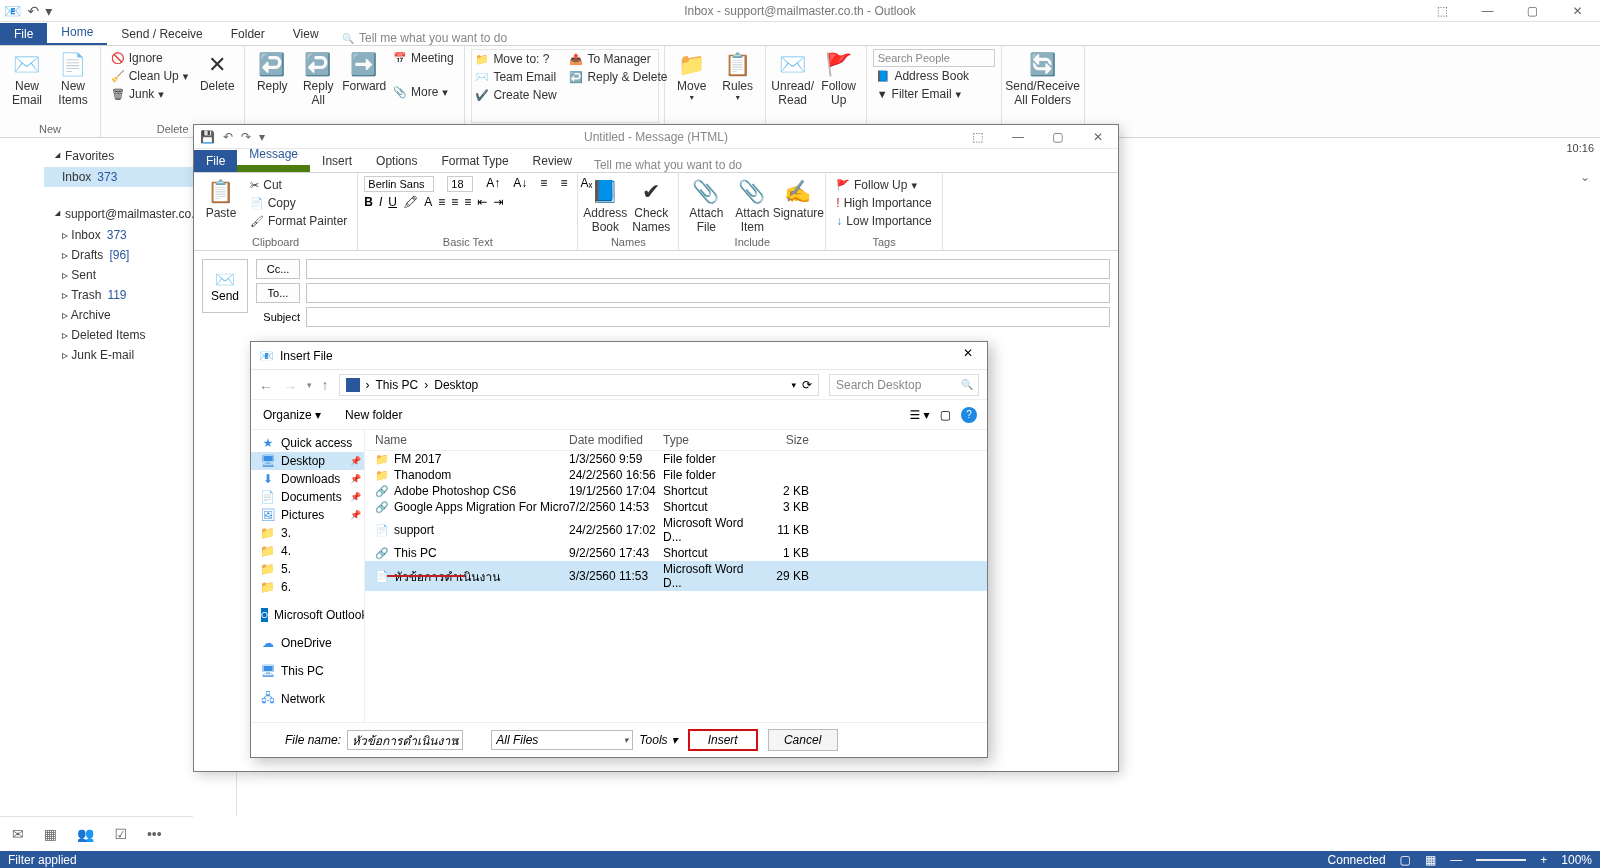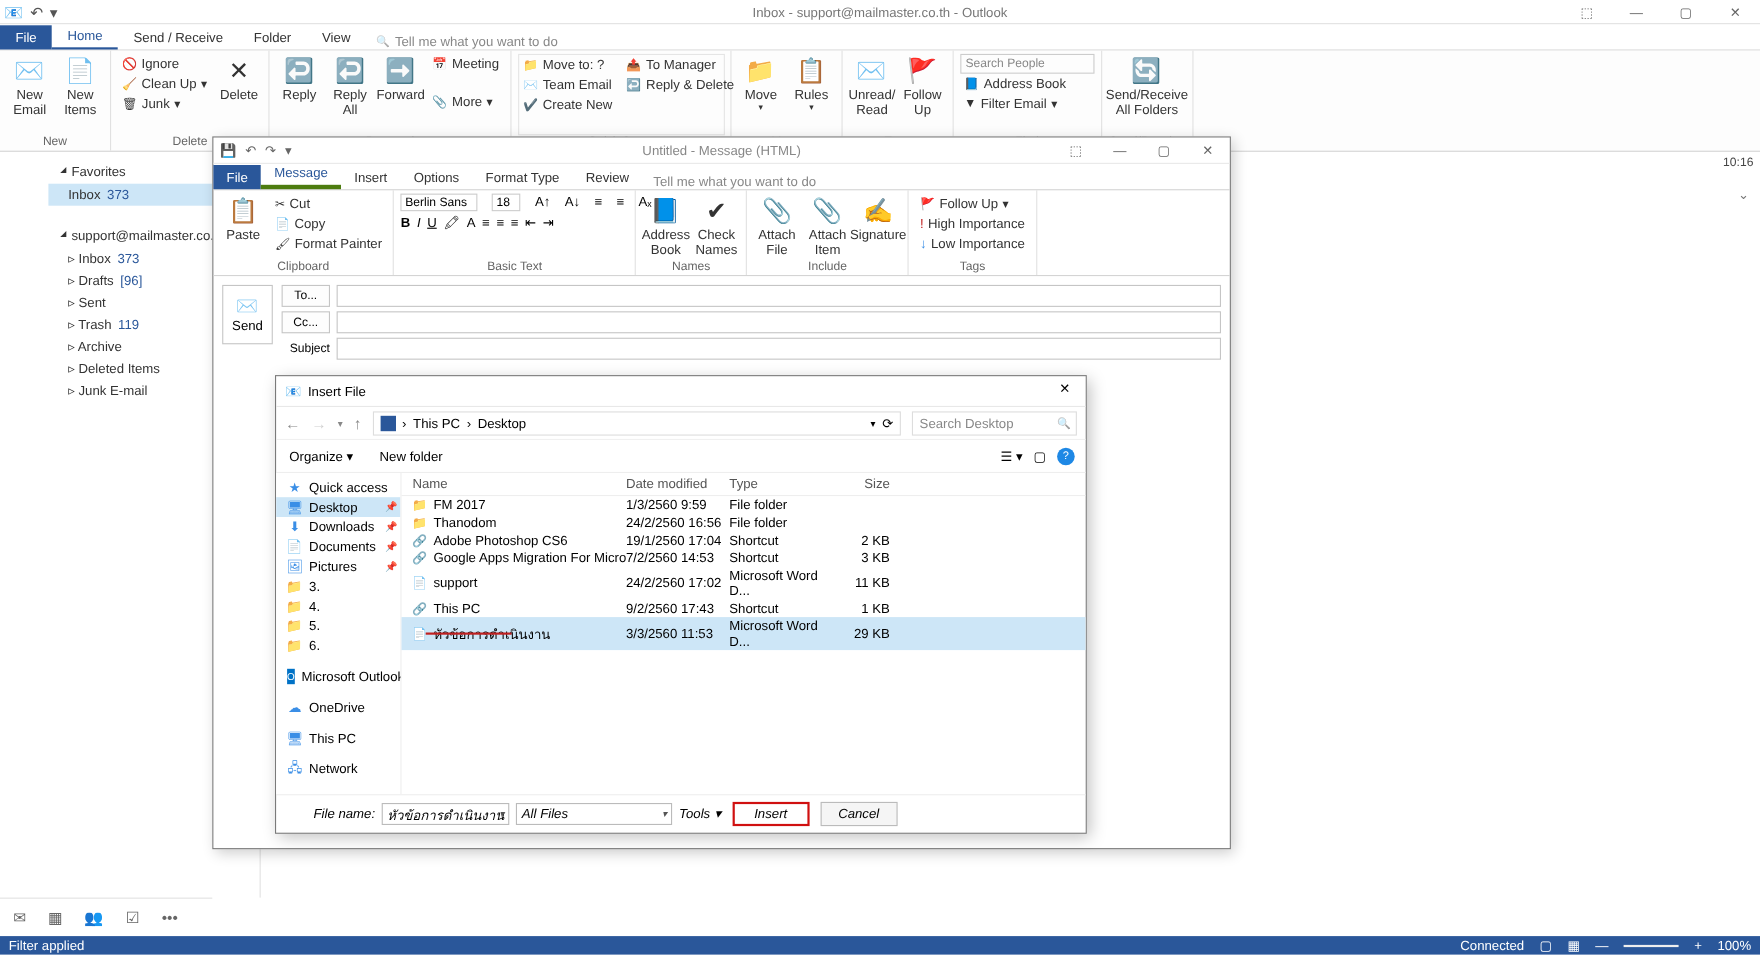--- a/index.html
+++ b/index.html
@@ -224,21 +224,21 @@
     display: flex;
     align-items: flex-end;
     border-bottom: 1px solid #d4d4d4;
   }
   .msg-tabstrip .tab {
     padding: 4px 12px;
     font-size: 12px;
     color: #333;
   }
   .msg-tabstrip .tab.file { background: #2a579a; color: #fff; }
-  .msg-tabstrip .tab.active { color: #2a579a; border-bottom: 4px solid #4d7c0f; }
+  .msg-tabstrip .tab.active { color: #2a579a; border-bottom: 7px solid #4d7c0f; }
 
   .msg-ribbon {
     height: 78px;
     border-bottom: 1px solid #d4d4d4;
     display: flex;
   }
   .msg-compose {
     display: flex;
     padding: 8px;
     gap: 8px;
@@ -458,20 +458,21 @@
   }
   .fn-input::after {content:"▾"; position:absolute; right:4px; font-size:9px; color:#555;}
   .filter-select {
     width: 142px;
     height: 20px;
     border: 1px solid #bbb;
     padding: 0 4px;
     display: flex;
     align-items: center;
     position: relative;
+    margin-left: 22px;
   }
   .filter-select::after {content:"▾"; position:absolute; right:4px; font-size:9px; color:#555;}
   .btn-row {
     display: flex;
     justify-content: flex-end;
     gap: 10px;
     align-items: center;
   }
   .dlg-btn {
     width: 70px;
@@ -840,25 +841,25 @@
       <div class="group-label">Tags</div>
     </div>
   </div>
   <div class="msg-compose">
     <div class="send-btn">
       <span style="font-size:16px">✉️</span>
       <span>Send</span>
     </div>
     <div class="compose-fields">
       <div class="compose-row">
+        <div class="compose-btn">Cc...</div>
+        <div class="compose-input"></div>
+      </div>
+      <div class="compose-row">
         <div class="compose-btn">To...</div>
-        <div class="compose-input"></div>
-      </div>
-      <div class="compose-row">
-        <div class="compose-btn">Cc...</div>
         <div class="compose-input"></div>
       </div>
       <div class="compose-row">
         <div class="subject-label">Subject</div>
         <div class="compose-input"></div>
       </div>
     </div>
   </div>
 </div>
 

